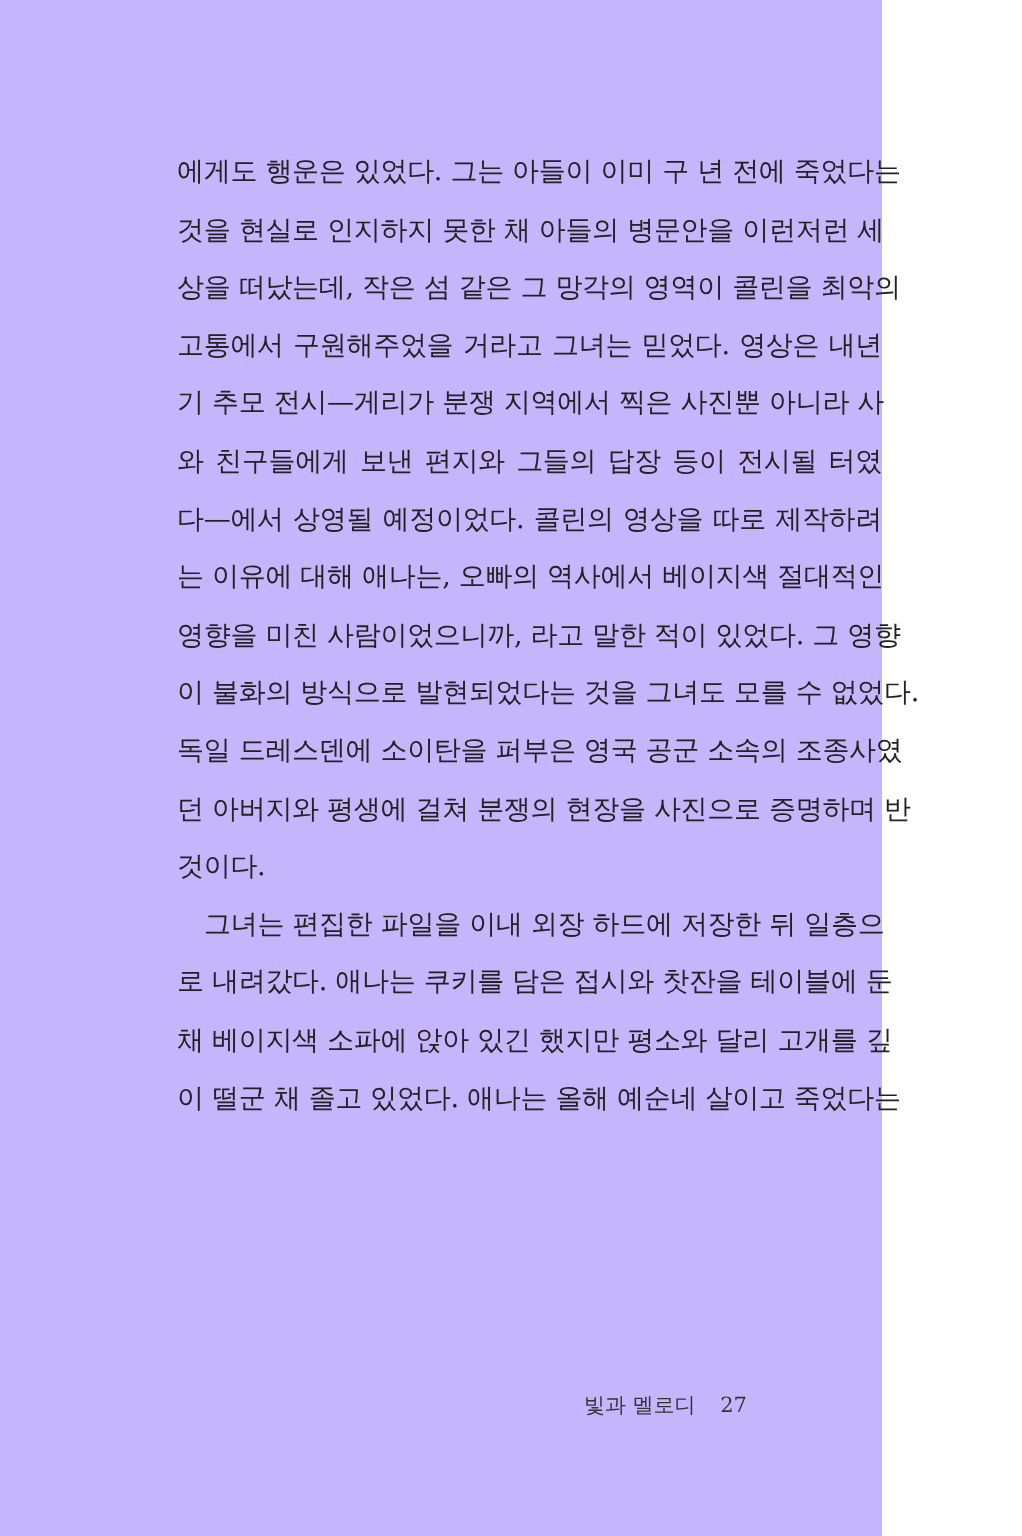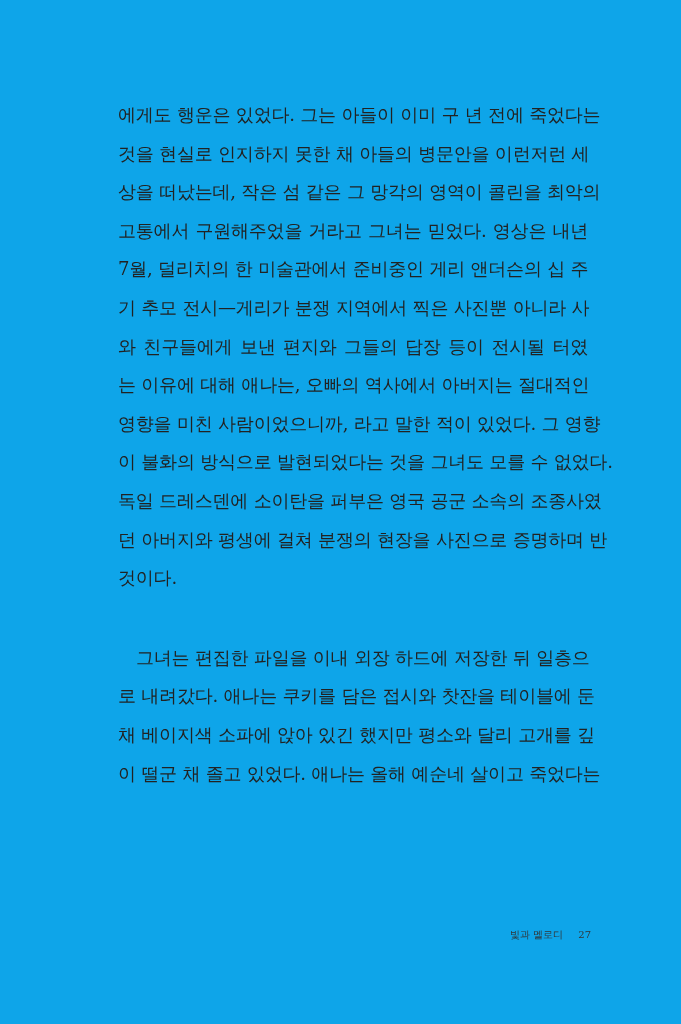--- a/index.html
+++ b/index.html
@@ -11,23 +11,23 @@
       width: 681px;
       height: 1024px;
       position: relative;
       overflow: hidden;
       font-family: "DejaVu Serif", "Liberation Serif", serif;
       color: #222222;
     }
     .page {
       position: absolute;
       left: 0; top: 0;
-      width: 681px;
+      width: 588px;
       height: 1024px;
-      background: #0ea5e9;
+      background: #c4b5fd;
     }
     .text-block {
       position: absolute;
       left: 118px;
       top: 96px;
       width: 470px;
     }
     .line {
       display: block;
       height: 38.6px;
@@ -36,46 +36,45 @@
       white-space: nowrap;
       text-align: justify;
       text-align-last: justify;
       letter-spacing: -0.2px;
     }
     .line.last {
       text-align-last: left;
     }
     .line.indent {
       padding-left: 18px;
-      margin-top: 41px;
     }
     .footer {
       position: absolute;
       top: 928px;
       right: 90px;
-      font-size: 10px;
+      font-size: 14px;
       color: #333333;
       white-space: nowrap;
     }
     .footer .title { margin-right: 12px; }
   </style>
 </head>
 <body>
 
 <div class="page">
   <div class="text-block">
 
     <span class="line">에게도 행운은 있었다. 그는 아들이 이미 구 년 전에 죽었다는</span>
     <span class="line">것을 현실로 인지하지 못한 채 아들의 병문안을 이런저런 세</span>
     <span class="line">상을 떠났는데, 작은 섬 같은 그 망각의 영역이 콜린을 최악의</span>
     <span class="line">고통에서 구원해주었을 거라고 그녀는 믿었다. 영상은 내년</span>
-    <span class="line">7월, 덜리치의 한 미술관에서 준비중인 게리 앤더슨의 십 주</span>
     <span class="line">기 추모 전시—게리가 분쟁 지역에서 찍은 사진뿐 아니라 사</span>
     <span class="line">와 친구들에게 보낸 편지와 그들의 답장 등이 전시될 터였</span>
-    <span class="line">는 이유에 대해 애나는, 오빠의 역사에서 아버지는 절대적인</span>
+    <span class="line">다—에서 상영될 예정이었다. 콜린의 영상을 따로 제작하려</span>
+    <span class="line">는 이유에 대해 애나는, 오빠의 역사에서 베이지색 절대적인</span>
     <span class="line">영향을 미친 사람이었으니까, 라고 말한 적이 있었다. 그 영향</span>
     <span class="line">이 불화의 방식으로 발현되었다는 것을 그녀도 모를 수 없었다.</span>
     <span class="line">독일 드레스덴에 소이탄을 퍼부은 영국 공군 소속의 조종사였</span>
     <span class="line">던 아버지와 평생에 걸쳐 분쟁의 현장을 사진으로 증명하며 반</span>
     <span class="line last">것이다.</span>
 
     <span class="line indent">그녀는 편집한 파일을 이내 외장 하드에 저장한 뒤 일층으</span>
     <span class="line">로 내려갔다. 애나는 쿠키를 담은 접시와 찻잔을 테이블에 둔</span>
     <span class="line">채 베이지색 소파에 앉아 있긴 했지만 평소와 달리 고개를 깊</span>
     <span class="line">이 떨군 채 졸고 있었다. 애나는 올해 예순네 살이고 죽었다는</span>

